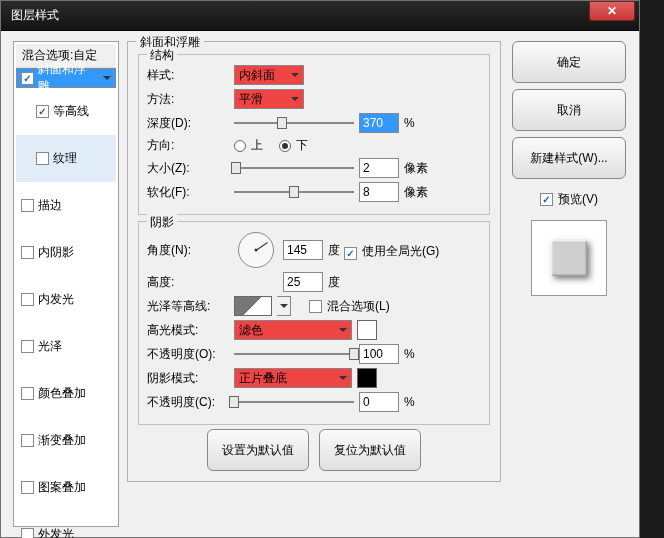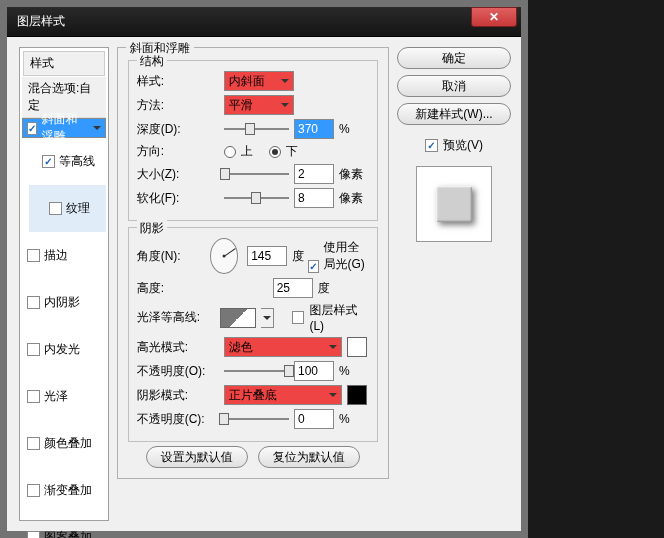--- a/index.html
+++ b/index.html
@@ -1,17 +1,17 @@
 <!DOCTYPE html>
 <html><head>
 <meta charset="utf-8">
 <style>
 *{box-sizing:border-box;font-family:"Microsoft YaHei",SimSun,sans-serif;font-size:12px}
 body{margin:0;background:#1a1a1a;width:664px;height:538px;overflow:hidden}
-.window{width:528px;height:538px;background:#f0f0f0;border:7px solid #737373}
+.window{width:640px;height:538px;background:#f0f0f0;border:1px solid #737373}
 .titlebar{height:30px;background:linear-gradient(#2a2a2a,#141414);display:flex;align-items:center;padding:0 4px 0 10px;color:#fff;border-bottom:1px solid #000}
 .title{flex:1}
 .close-btn{width:46px;height:20px;background:linear-gradient(#e06060,#c83838);border:1px solid #7a2020;border-radius:0 0 3px 3px;display:flex;align-items:center;justify-content:center;color:#fff;font-weight:bold;margin-top:-10px}
 .body{display:flex;padding:10px 10px 10px 12px;gap:8px;height:calc(100% - 30px)}
 .left-panel{width:106px;border:1px solid #a0a0a0;background:#fff;padding:2px}
 .left-panel .hdr{padding:3px 6px;background:#f0f0f0;border-bottom:1px solid #e0e0e0}
 .left-panel .hdr.box{border:1px solid #ccc;margin:1px}
 .lp-item{display:flex;align-items:center;padding:15px 5px;gap:4px;cursor:default}
 .lp-item.sel{background:#3399ff;color:#fff}
 .lp-item.sub{padding-left:20px}
@@ -34,49 +34,48 @@
 .unit{min-width:30px}
 .radio{width:12px;height:12px;border:1px solid #666;border-radius:50%;display:inline-flex;align-items:center;justify-content:center;background:#fff}
 .radio.on::before{content:"";width:6px;height:6px;background:#333;border-radius:50%}
 .angle-ctrl{width:36px;height:36px;border:1px solid #888;border-radius:50%;background:#f8f8f8;position:relative;margin:0 4px}
 .angle-ctrl::before{content:"";position:absolute;left:50%;top:50%;width:3px;height:3px;background:#333;border-radius:50%;transform:translate(-50%,-50%)}
 .angle-ctrl::after{content:"";position:absolute;left:50%;top:50%;width:14px;height:1px;background:#333;transform-origin:left;transform:rotate(-35deg)}
 .swatch{width:20px;height:20px;border:1px solid #666}
 .gloss-sw{width:38px;height:20px;border:1px solid #666;background:linear-gradient(135deg,#777 0%,#777 50%,#fff 50%,#fff 100%);position:relative}
 .gloss-dd{width:14px;height:20px;border:1px solid #888;border-left:none;background:#f0f0f0;display:flex;align-items:center;justify-content:center}
 .gloss-dd::after{content:"";border:4px solid transparent;border-top-color:#333;margin-top:4px}
-.btn{height:22px;border:1px solid #888;background:linear-gradient(#fafafa,#e0e0e0);padding:0 14px;border-radius:11px;display:inline-flex;align-items:center;justify-content:center}
+.btn{height:22px;border:1px solid #888;background:linear-gradient(#fafafa,#e0e0e0);padding:20px 14px;border-radius:6px;display:inline-flex;align-items:center;justify-content:center}
 .right-panel{width:120px;display:flex;flex-direction:column;gap:6px;align-items:center}
 .right-panel .btn{width:114px}
 .preview-box{width:76px;height:76px;border:1px solid #999;background:#fff;display:flex;align-items:center;justify-content:center;margin-top:6px}
 .preview-inner{width:36px;height:36px;background:#cfcfcf;box-shadow:3px 3px 6px rgba(0,0,0,.5),inset 1px 1px 2px #fff,inset -1px -1px 2px #888}
 .btn-row{display:flex;justify-content:center;gap:10px;margin-top:4px}
 </style>
 </head>
 <body>
 
 <div class="window">
   <div class="titlebar">
     <span class="title">图层样式</span>
     <div class="close-btn">
         <span>✕</span>
       </div>
   </div>
   <div class="body">
 
     <div class="left-panel">
-      <div class="hdr box">样式</div>
       <div class="hdr">混合选项:自定</div>
       <div id="lp-items"><div class="lp-item sel">
             <span class="chk on"></span>
             <span>斜面和浮雕</span>
           </div><div class="lp-item sub">
             <span class="chk on"></span>
             <span>等高线</span>
-          </div><div class="lp-item sub" style="background: rgb(224, 236, 248); margin-left: 7px;">
+          </div><div class="lp-item sub" style="background: rgb(224, 236, 248);">
             <span class="chk"></span>
             <span>纹理</span>
           </div><div class="lp-item">
             <span class="chk"></span>
             <span>描边</span>
           </div><div class="lp-item">
             <span class="chk"></span>
             <span>内阴影</span>
           </div><div class="lp-item">
             <span class="chk"></span>
@@ -178,21 +177,21 @@
             <span style="width:44px"></span>
             <div class="num">25</div>
             <span>度</span>
           </div>
           <div class="row">
             <span class="lbl">光泽等高线:</span>
             <div class="gloss-sw"></div>
             <div class="gloss-dd"></div>
             <span style="width:8px"></span>
             <span class="chk"></span>
-            <span>图层样式(L)</span>
+            <span>混合选项(L)</span>
           </div>
           <div class="row">
             <span class="lbl">高光模式:</span>
             <div class="sel" style="width:118px">
                 <span>滤色</span>
               </div>
             <div class="swatch" style="background:#fff"></div>
           </div>
           <div class="row">
             <span class="lbl">不透明度(O):</span>

